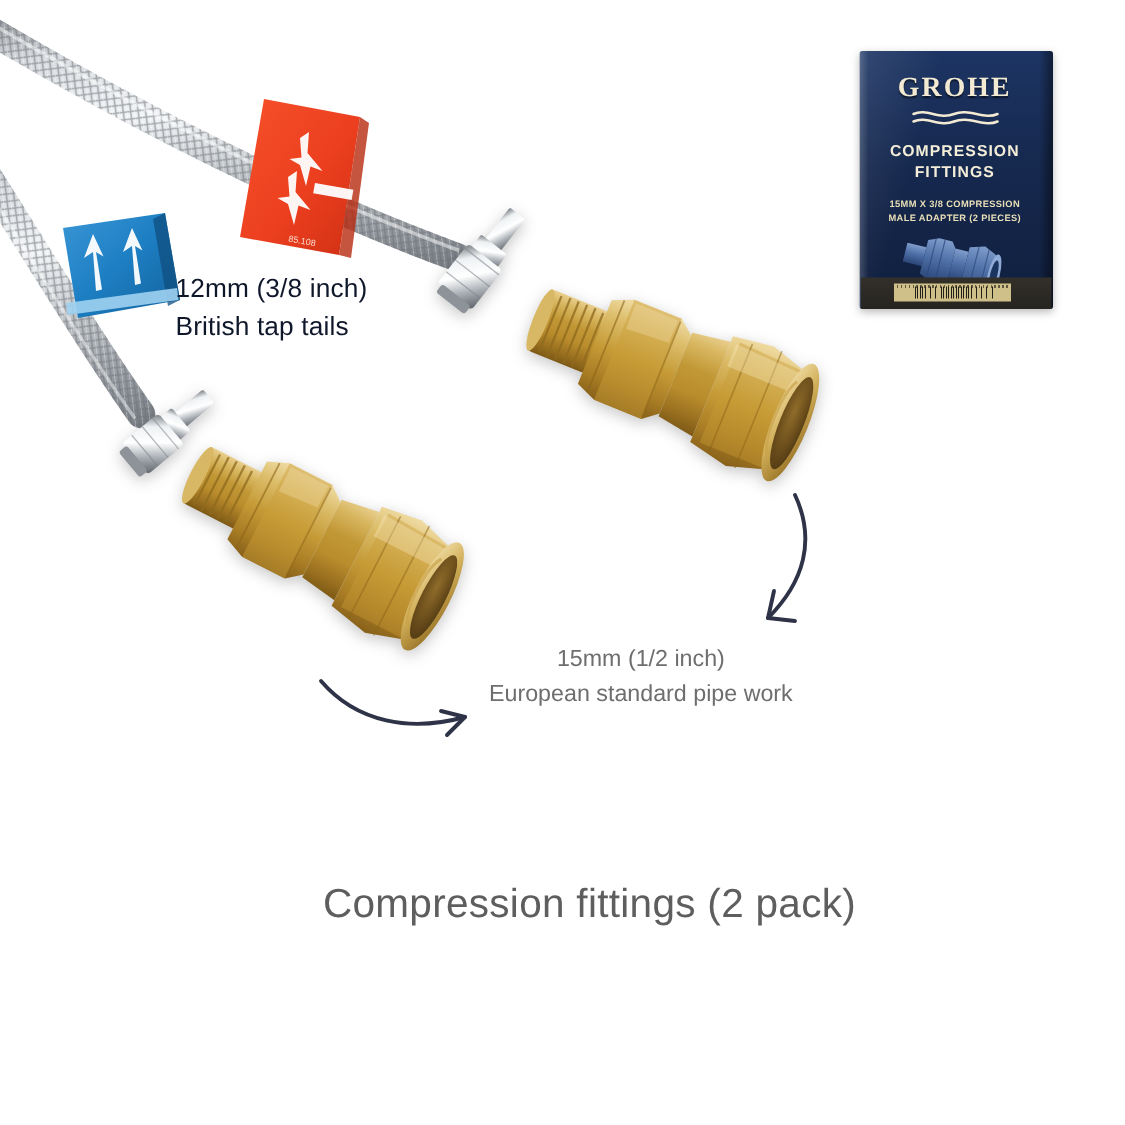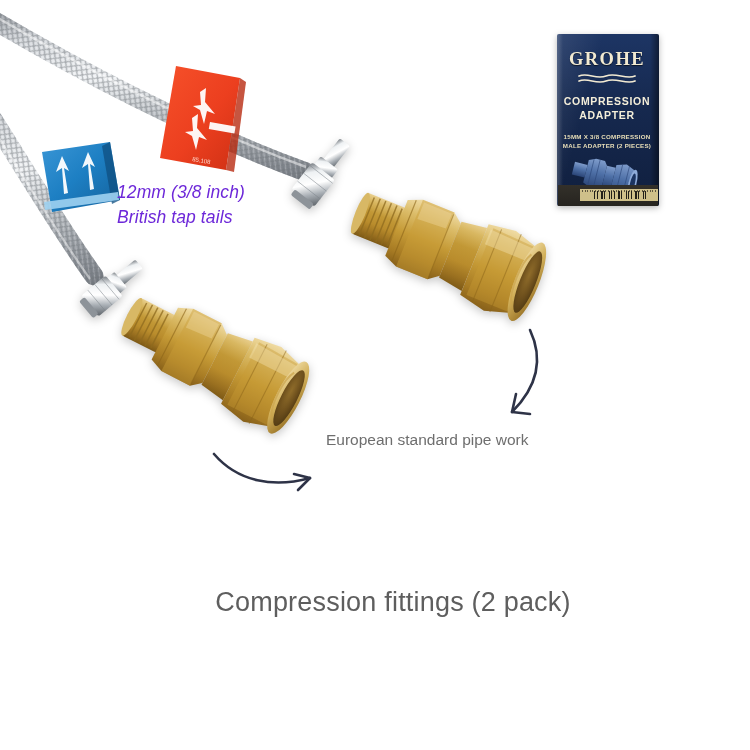--- a/index.html
+++ b/index.html
@@ -13,27 +13,26 @@
   #stage {
     position: relative;
     width: 750px; height: 750px;
     background: #ffffff;
   }
   .layer { position: absolute; }
 
   
   .anno {
     position: absolute;
-    color: #6d28d9;
+    color: #0f172a;
     font-size: 17.5px;
     line-height: 1.45;
     letter-spacing: 0.1px;
     white-space: nowrap;
     font-family: "Liberation Sans", sans-serif;
-    font-style: italic;
   }
   .anno-2 {
     position: absolute;
     color: #6e6e6e;
     font-size: 15.5px;
     line-height: 1.5;
     white-space: nowrap;
     text-align: center;
     font-family: "Liberation Sans", sans-serif;
   }
@@ -51,22 +50,22 @@
     font-weight: 300;
     letter-spacing: 0.2px;
     font-family: "Liberation Sans", sans-serif;
     padding-left: 36px;
   }
   #caption div { white-space: nowrap; }
 
   
   #grohe-box {
     position: absolute;
-    left: 557px; top: 34px;
-    width: 102px; height: 172px;
+    left: 573px; top: 34px;
+    width: 129px; height: 172px;
     border-radius: 2px;
     overflow: hidden;
     filter: drop-shadow(0 2px 3px rgba(0,0,0,0.28));
   }
   .box-face {
     position: absolute; inset: 0;
     background:
       linear-gradient(105deg, rgba(255,255,255,0.10) 0%, rgba(255,255,255,0) 32%),
       linear-gradient(180deg, #1d3564 0%, #16294f 42%, #101f3e 100%);
   }
@@ -368,21 +367,21 @@
 
       <svg class="grohe-waves" width="62" height="15" viewBox="0 0 62 15">
         <g stroke="#f2ead2" stroke-width="1.7" fill="none" stroke-linecap="round">
           <path d="M3,4 C 12,0 20,8 30,4 C 40,0 50,8 59,4"></path>
           <path d="M3,9 C 12,5 20,13 30,9 C 40,5 50,13 59,9"></path>
         </g>
       </svg>
 
       <div class="box-title">
         <div>COMPRESSION</div>
-        <div>ADAPTER</div>
+        <div>FITTINGS</div>
       </div>
 
       <div class="box-sub">
         <div>15MM X 3/8 COMPRESSION</div>
         <div>MALE ADAPTER (2 PIECES)</div>
       </div>
 
       <svg class="box-art" width="78" height="48" viewBox="0 0 78 48">
         <defs>
           <linearGradient id="boxArtG" x1="0" y1="0" x2="0" y2="1">
@@ -415,20 +414,21 @@
       </div>
     </div>
   </div>
 
   <div class="anno" id="anno-12mm">
     <div>12mm (3/8 inch)</div>
     <div>British tap tails</div>
   </div>
 
   <div class="anno-2" id="anno-15mm">
+    <div>15mm (1/2 inch)</div>
     <div>European standard pipe work</div>
   </div>
 
   <div id="caption">
     <div>Compression fittings (2 pack)</div>
   </div>
 
 </div>
 
 </body></html>

